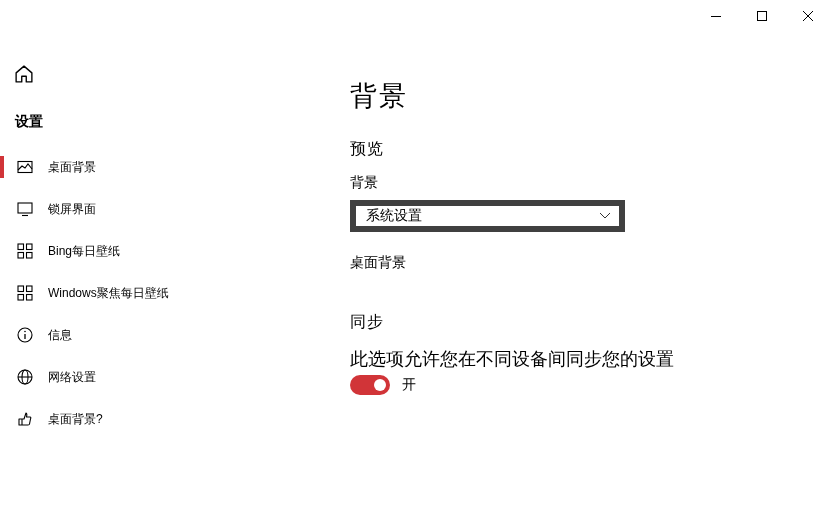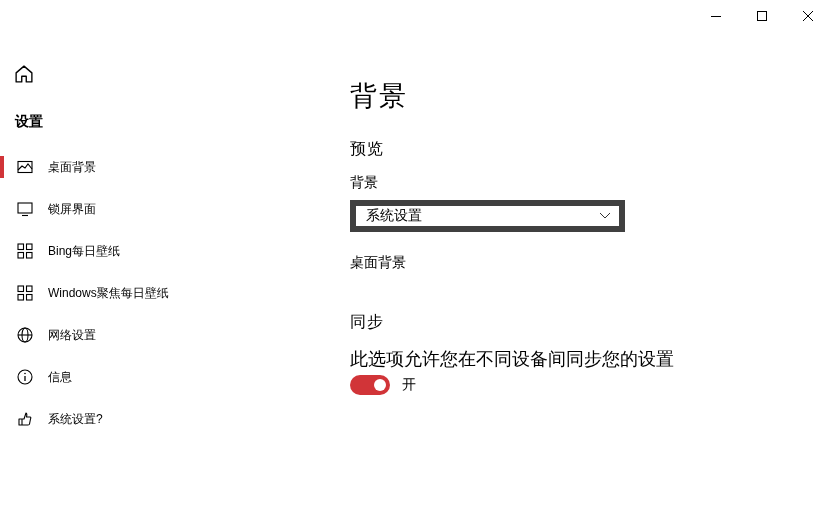--- a/index.html
+++ b/index.html
@@ -216,45 +216,45 @@
           <rect x="9.5" y="9.5" width="5.5" height="5.5" fill="none" stroke="#000" stroke-width="1.1"></rect>
         </svg>
     </span>
     <span class="label">Windows聚焦每日壁纸</span>
   </div>
 
   <div class="nav-item">
     <span class="icon">
       <svg width="16" height="16" viewBox="0 0 16 16">
           <circle cx="8" cy="8" r="7" fill="none" stroke="#000" stroke-width="1.1"></circle>
+          <circle cx="8" cy="4.5" r="0.8" fill="#000"></circle>
+          <path d="M8 7 L8 12" stroke="#000" stroke-width="1.3"></path>
+        </svg>
+    </span>
+    <span class="label">信息</span>
+  </div>
+
+  <div class="nav-item">
+    <span class="icon">
+      <svg width="16" height="16" viewBox="0 0 16 16">
+          <circle cx="8" cy="8" r="7" fill="none" stroke="#000" stroke-width="1.1"></circle>
           <ellipse cx="8" cy="8" rx="3" ry="7" fill="none" stroke="#000" stroke-width="1.1"></ellipse>
           <path d="M1 8 L15 8" stroke="#000" stroke-width="1.1"></path>
         </svg>
     </span>
     <span class="label">网络设置</span>
   </div>
 
   <div class="nav-item">
     <span class="icon">
       <svg width="16" height="16" viewBox="0 0 16 16">
-          <circle cx="8" cy="8" r="7" fill="none" stroke="#000" stroke-width="1.1"></circle>
-          <circle cx="8" cy="4.5" r="0.8" fill="#000"></circle>
-          <path d="M8 7 L8 12" stroke="#000" stroke-width="1.3"></path>
-        </svg>
-    </span>
-    <span class="label">信息</span>
-  </div>
-
-  <div class="nav-item">
-    <span class="icon">
-      <svg width="16" height="16" viewBox="0 0 16 16">
           <path d="M2 8 L2 14 L5 14 L5 8 Z M5 8 L7 8 L9 2 C10 2 10 4 9.5 6 L13 6 C14 6 14 7 13.5 8 L12.5 13 C12.3 14 11.5 14 11 14 L5 14" fill="none" stroke="#000" stroke-width="1.1" stroke-linejoin="round"></path>
         </svg>
     </span>
-    <span class="label">系统设置?</span>
+    <span class="label">桌面背景?</span>
   </div>
 </div>
 
 <div class="content">
   <div class="page-header">背景</div>
   <div class="section-header">预览</div>
 
   <div class="field-label">背景</div>
   <div class="select">
     <span>系统设置</span>

